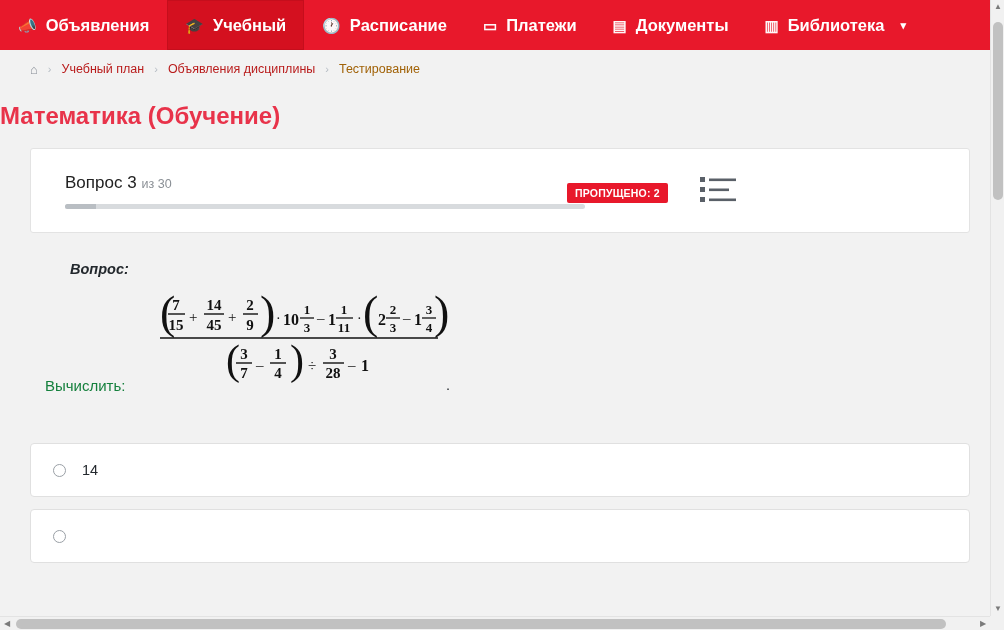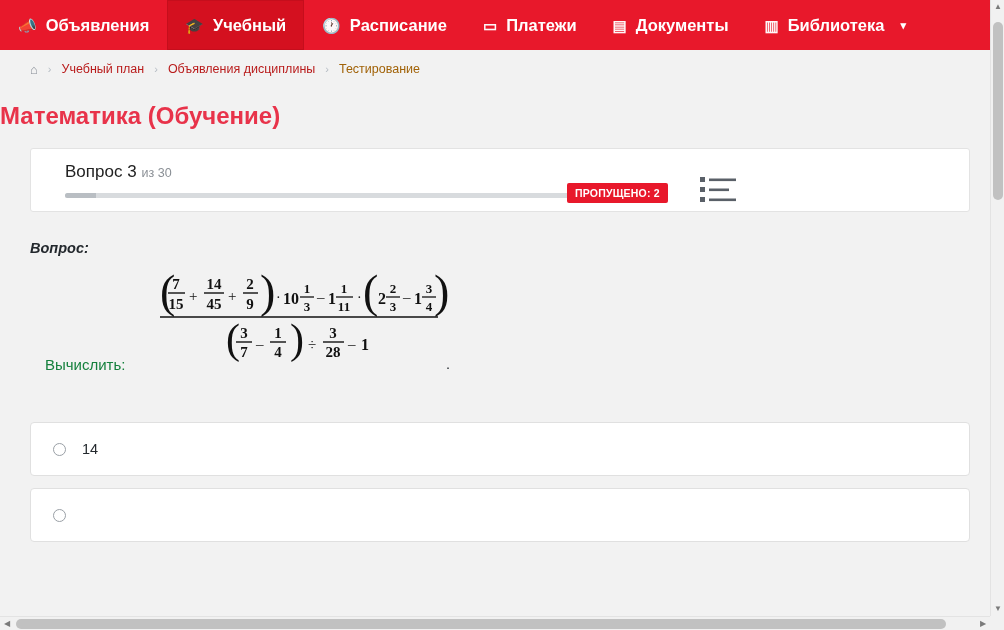--- a/index.html
+++ b/index.html
@@ -78,21 +78,21 @@
     font-weight: bold;
     margin-top: 14px;
     margin-bottom: 18px;
     width: 990px;
   }
 
   
   .qcard {
     margin: 0 30px;
     width: 940px;
-    height: 64px;
+    height: 85px;
     background: #fff;
     border: 1px solid #e3e3e3;
     border-radius: 3px;
     display: flex;
     align-items: center;
     position: relative;
   }
   .q-left {
     padding-left: 34px;
     width: 560px;
@@ -155,20 +155,21 @@
   
   .content { padding: 0 30px; width: 990px; }
   .label-bold {
     font-weight: bold;
     font-style: italic;
     color: #23282d;
     font-size: 14.5px;
   }
   .q-prompt-row {
     margin-top: 28px;
+    margin-left: 40px;
   }
   .formula-block {
     position: relative;
     height: 118px;
   }
   .vychislit {
     position: absolute;
     left: 15px;
     top: 100px;
     font-size: 15px;

